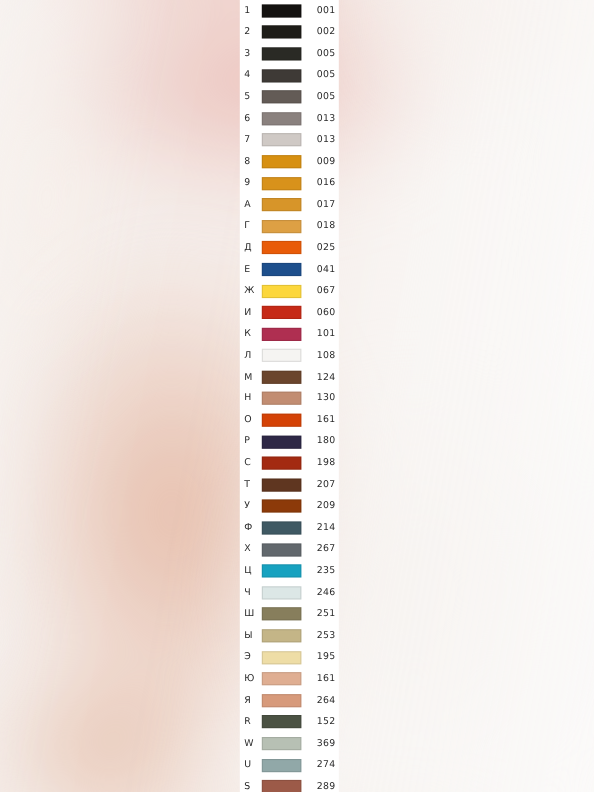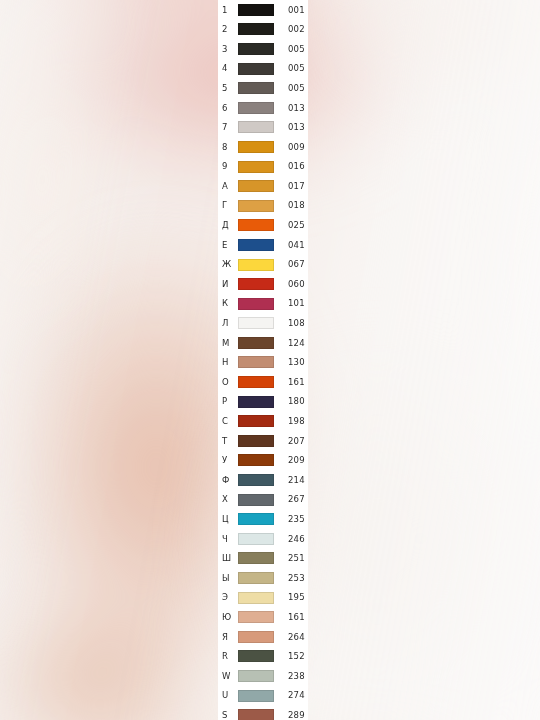--- a/index.html
+++ b/index.html
@@ -289,21 +289,21 @@
         <span class="row-code">264</span>
       </div>
       <div class="legend-row">
         <span class="row-key">R</span>
         <span class="row-swatch" style="background-color: rgb(75, 82, 67);"></span>
         <span class="row-code">152</span>
       </div>
       <div class="legend-row">
         <span class="row-key">W</span>
         <span class="row-swatch" style="background-color: rgb(183, 192, 180);"></span>
-        <span class="row-code">238</span>
+        <span class="row-code">369</span>
       </div>
       <div class="legend-row">
         <span class="row-key">U</span>
         <span class="row-swatch" style="background-color: rgb(145, 168, 168);"></span>
         <span class="row-code">274</span>
       </div>
       <div class="legend-row">
         <span class="row-key">S</span>
         <span class="row-swatch" style="background-color: rgb(156, 90, 72);"></span>
         <span class="row-code">289</span>

